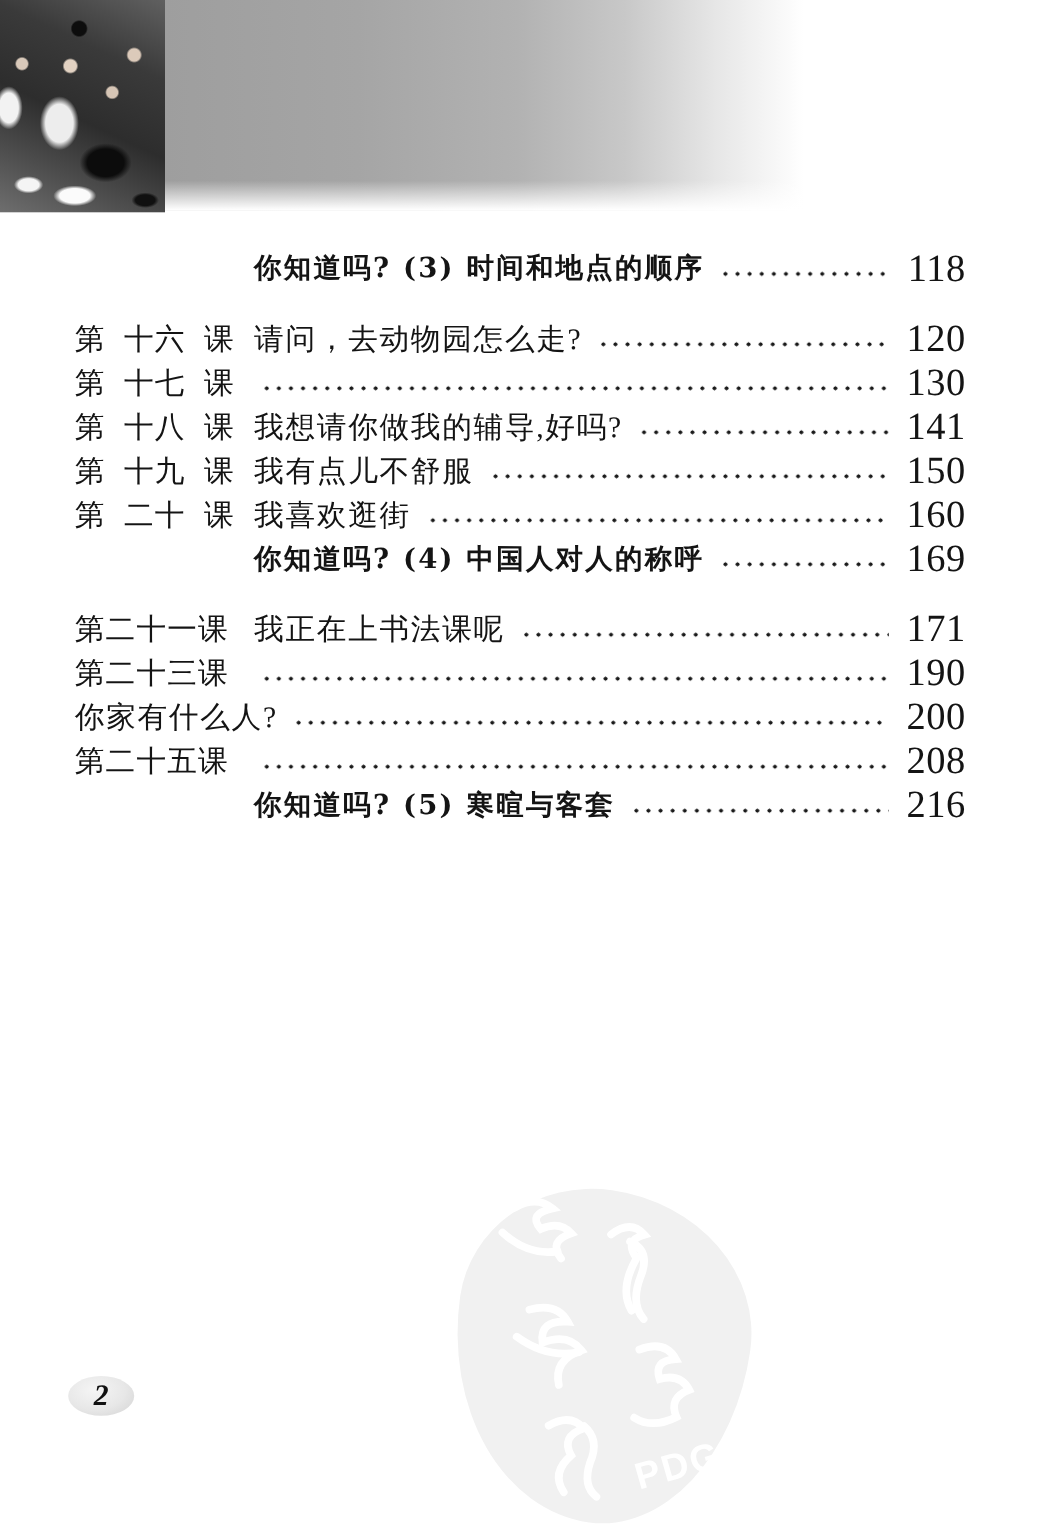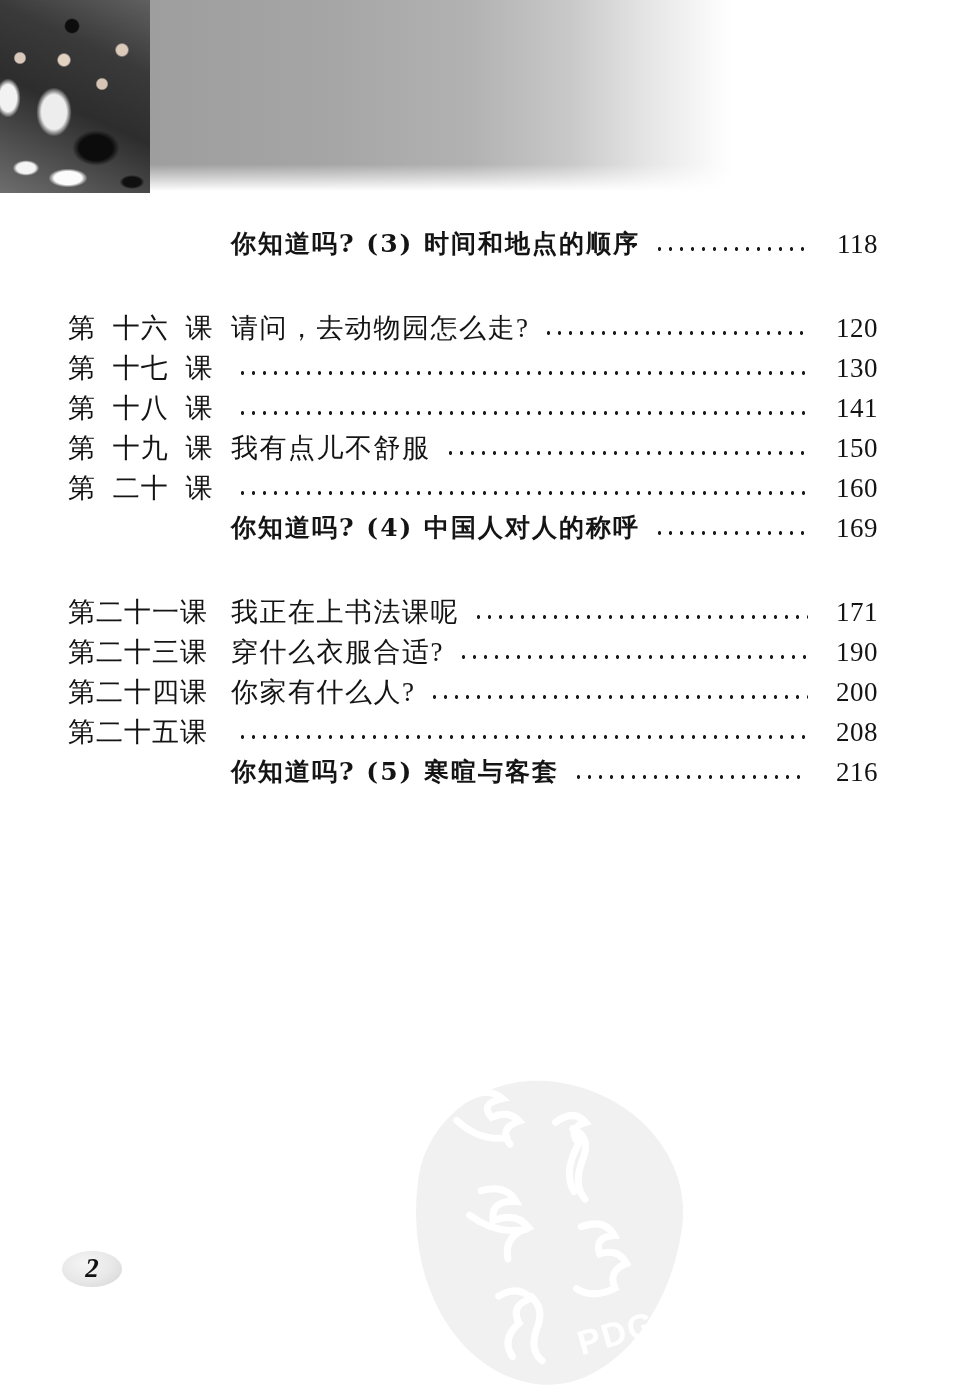--- a/index.html
+++ b/index.html
@@ -30,41 +30,41 @@
       radial-gradient(ellipse 32px 24px at 96px 148px, #0c0c0c 52%, rgba(0,0,0,0) 74%),
       radial-gradient(ellipse 25px 12px at 68px 178px, #fbfbfb 55%, rgba(0,0,0,0) 78%),
       radial-gradient(ellipse 17px 10px at 26px 168px, #f4f4f4 55%, rgba(0,0,0,0) 78%),
       radial-gradient(ellipse 16px 9px at 132px 182px, #101010 55%, rgba(0,0,0,0) 78%),
       linear-gradient(205deg, #606060 0%, #3a3a3a 28%, #2d2d2d 55%, #4e4e4e 78%, #6e6e6e 100%);
   }
 
   
   .toc{position:absolute;left:68px;top:224px;width:810px;}
   .toc-group{margin:0;}
-  .toc-group + .toc-group{margin-top:44px;}
+  .toc-group + .toc-group{margin-top:24px;}
   .toc-row{
     display:flex;align-items:center;height:40px;
     font-size:27px;line-height:40px;white-space:pre;
   }
   .toc-label{
     width:163px;flex:0 0 163px;letter-spacing:1px;word-spacing:9px;
   }
   .toc-title{letter-spacing:1.5px;padding-right:8px;}
   .toc-row.emphasis .toc-title{
     font-family:"DejaVu Serif", serif;
     font-weight:bold;font-size:25px;letter-spacing:2px;
   }
   .leader{
     flex:1 1 auto;height:8px;align-self:center;margin:10px 12px 0 4px;min-width:24px;
     background-image:radial-gradient(circle, #1a1a1a 1.6px, rgba(0,0,0,0) 2px);
     background-size:11px 8px;background-position:2px center;background-repeat:repeat-x;
   }
   .page-num{
     flex:0 0 58px;width:58px;text-align:right;
-    font-size:27px;letter-spacing:0.5px;
+    font-size:35px;letter-spacing:0.5px;
   }
 
   
   .page-badge{
     position:absolute;left:62px;top:1251px;width:60px;height:36px;
     border-radius:50%;
     background:radial-gradient(ellipse at 40% 35%, #f5f5f5 0%, #e7e7e7 55%, #d9d9d9 85%, #e9e9e9 100%);
     display:flex;align-items:center;justify-content:center;
   }
   .page-badge span{
@@ -93,29 +93,29 @@
 <div class="band"></div>
 <div class="photo"></div>
 
 <div class="toc">
     <div class="toc-group">
       <div class="toc-row emphasis"><span class="toc-label"></span><span class="toc-title">你知道吗? (3) 时间和地点的顺序</span><span class="leader"></span><span class="page-num">118</span></div>
     </div>
     <div class="toc-group">
       <div class="toc-row"><span class="toc-label">第 十六 课</span><span class="toc-title">请问，去动物园怎么走?</span><span class="leader"></span><span class="page-num">120</span></div>
       <div class="toc-row"><span class="toc-label">第 十七 课</span><span class="leader"></span><span class="page-num">130</span></div>
-      <div class="toc-row"><span class="toc-label">第 十八 课</span><span class="leader"></span><span class="page-num">141</span></div>
+      <div class="toc-row"><span class="toc-label">第 十八 课</span><span class="toc-title">我想请你做我的辅导,好吗?</span><span class="leader"></span><span class="page-num">141</span></div>
       <div class="toc-row"><span class="toc-label">第 十九 课</span><span class="toc-title">我有点儿不舒服</span><span class="leader"></span><span class="page-num">150</span></div>
-      <div class="toc-row"><span class="toc-label">第 二十 课</span><span class="leader"></span><span class="page-num">160</span></div>
+      <div class="toc-row"><span class="toc-label">第 二十 课</span><span class="toc-title">我喜欢逛街</span><span class="leader"></span><span class="page-num">160</span></div>
       <div class="toc-row emphasis"><span class="toc-label"></span><span class="toc-title">你知道吗? (4) 中国人对人的称呼</span><span class="leader"></span><span class="page-num">169</span></div>
     </div>
     <div class="toc-group">
       <div class="toc-row"><span class="toc-label">第二十一课</span><span class="toc-title">我正在上书法课呢</span><span class="leader"></span><span class="page-num">171</span></div>
-      <div class="toc-row"><span class="toc-label">第二十三课</span><span class="toc-title">穿什么衣服合适?</span><span class="leader"></span><span class="page-num">190</span></div>
-      <div class="toc-row"><span class="toc-label">第二十四课</span><span class="toc-title">你家有什么人?</span><span class="leader"></span><span class="page-num">200</span></div>
+      <div class="toc-row"><span class="toc-label">第二十三课</span><span class="leader"></span><span class="page-num">190</span></div>
+      <div class="toc-row"><span class="toc-title">你家有什么人?</span><span class="leader"></span><span class="page-num">200</span></div>
       <div class="toc-row"><span class="toc-label">第二十五课</span><span class="leader"></span><span class="page-num">208</span></div>
       <div class="toc-row emphasis"><span class="toc-label"></span><span class="toc-title">你知道吗? (5) 寒暄与客套</span><span class="leader"></span><span class="page-num">216</span></div>
     </div>
   </div>
 
 <div class="page-badge">
   <span>2</span>
 </div>
 
 <div class="stamp">

